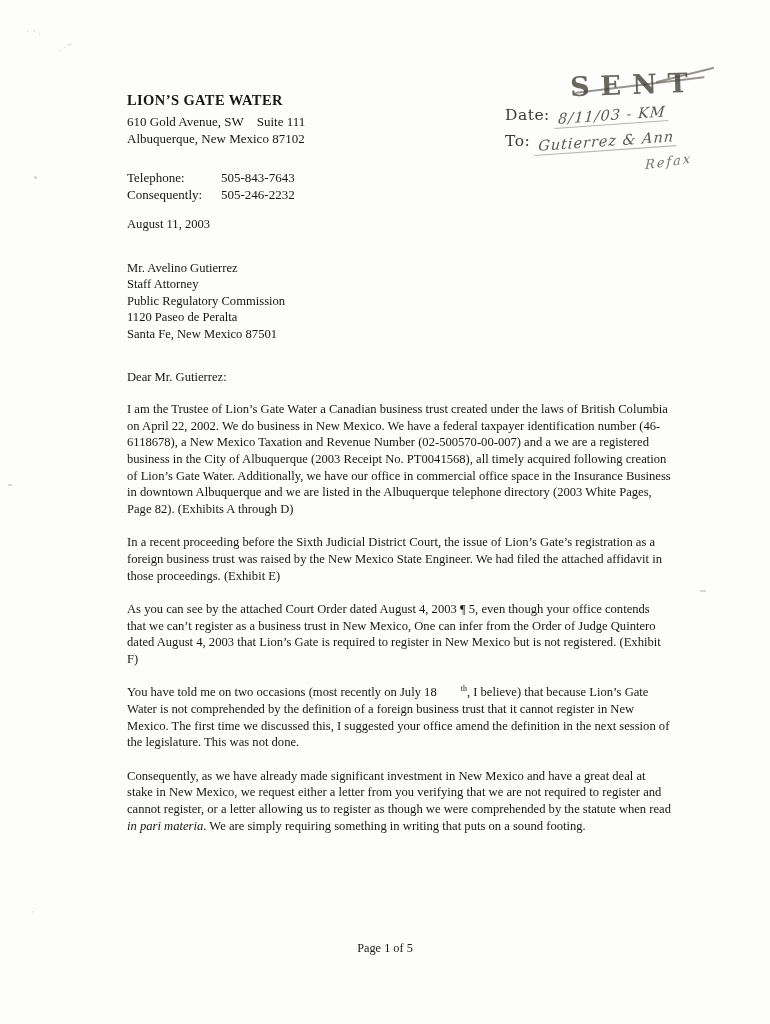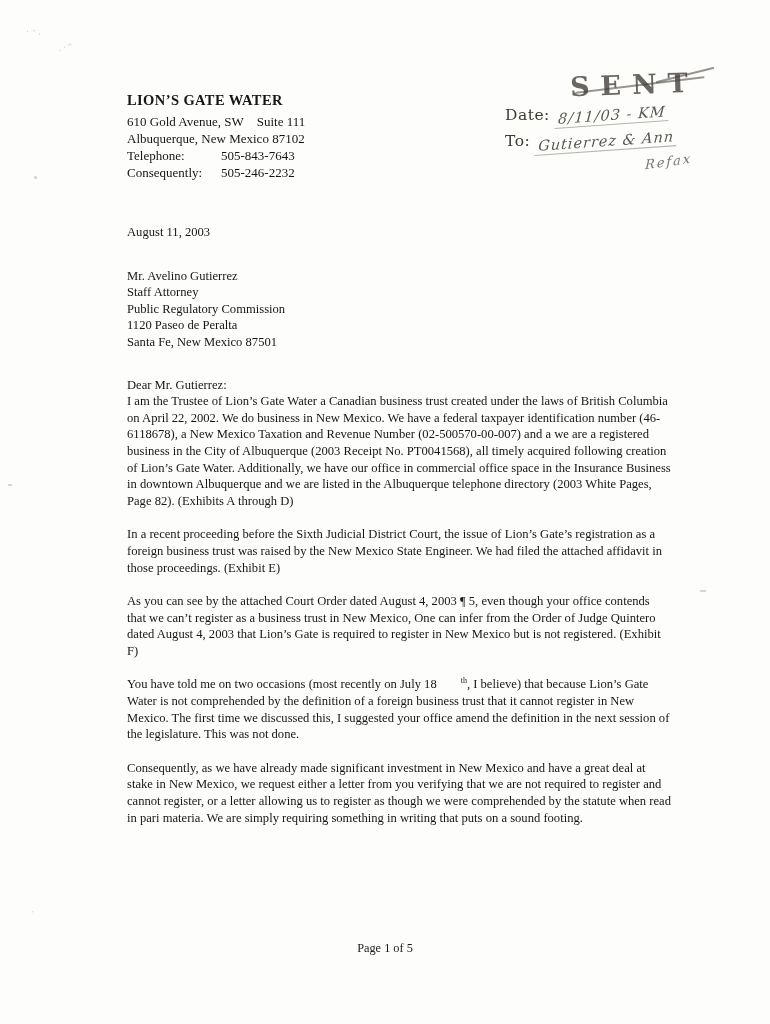--- a/index.html
+++ b/index.html
@@ -9,21 +9,21 @@
     font-family:"Liberation Serif", serif;
     color:#161614;
     position:relative;
     overflow:hidden;
   }
   .page { position:absolute; inset:0; }
 
   
   .letterhead { position:absolute; left:127px; top:92px; width:330px; font-size:13px; line-height:17px; }
   .company { font-weight:bold; font-size:14.5px; letter-spacing:.4px; margin-bottom:4px; }
-  .contact { }
+  .contact { margin-top:22px; }
   .contact-row { display:flex; }
   .contact-label { display:inline-block; width:94px; }
 
   
   .stamp { position:absolute; left:505px; top:68px; width:250px; }
   .sent-word {
     font-family:"DejaVu Serif", serif;
     font-size:27px; font-weight:600;
     letter-spacing:11px; color:#4a463f;
     transform:rotate(-2deg);
@@ -42,27 +42,27 @@
     opacity:.85;
   }
   .hw-extra {
     position:absolute; left:140px; top:86px;
     font-family:"DejaVu Serif", serif; font-style:italic;
     font-size:13px; color:#4a463f; opacity:.75;
     transform:rotate(-8deg) skewX(-10deg); letter-spacing:2px;
   }
 
   
-  .body-content { position:absolute; left:127px; top:224px; width:544px; font-size:12.6px; line-height:16.6px; }
+  .body-content { position:absolute; left:127px; top:216px; width:544px; font-size:12.6px; line-height:16.6px; }
   .date-line { margin-bottom:27px; }
   .recipient { margin-bottom:26px; }
-  .salutation { }
+  .salutation { margin-bottom:16px; }
   .para { margin-bottom:17px; text-align:left; }
   .sup { font-size:8px; vertical-align:super; line-height:0;padding-left:24px; }
-  .italic { }
+  .italic { font-style:italic; }
 
   
   .footer { position:absolute; left:0; top:941px; width:100%; text-align:center; font-size:12.3px; color:#1b1b19; }
 
   
   .artifact { position:absolute; color:#9a968e; pointer-events:none; }
   .a1 { left:26px;  top:28px;  font-size:9px;  opacity:.55; transform:rotate(12deg); letter-spacing:3px; }
   .a2 { left:58px;  top:42px;  font-size:9px;  opacity:.45; transform:rotate(-6deg); letter-spacing:2px; }
   .a3 { left:34px;  top:176px; width:3px; height:3px; background:#b5b2aa; border-radius:50%; opacity:.6; }
   .a4 { left:8px;   top:484px; width:4px; height:2px; background:#b5b2aa; opacity:.5; }

